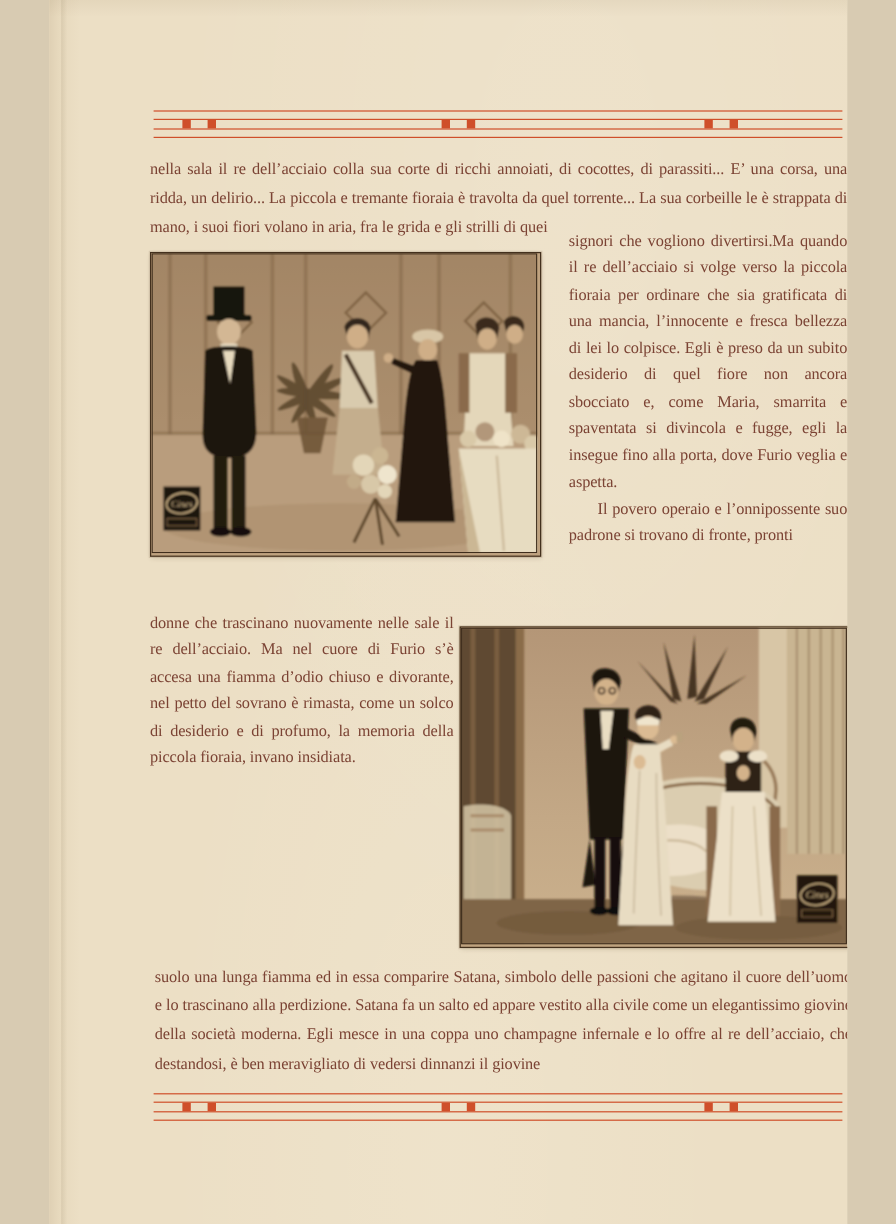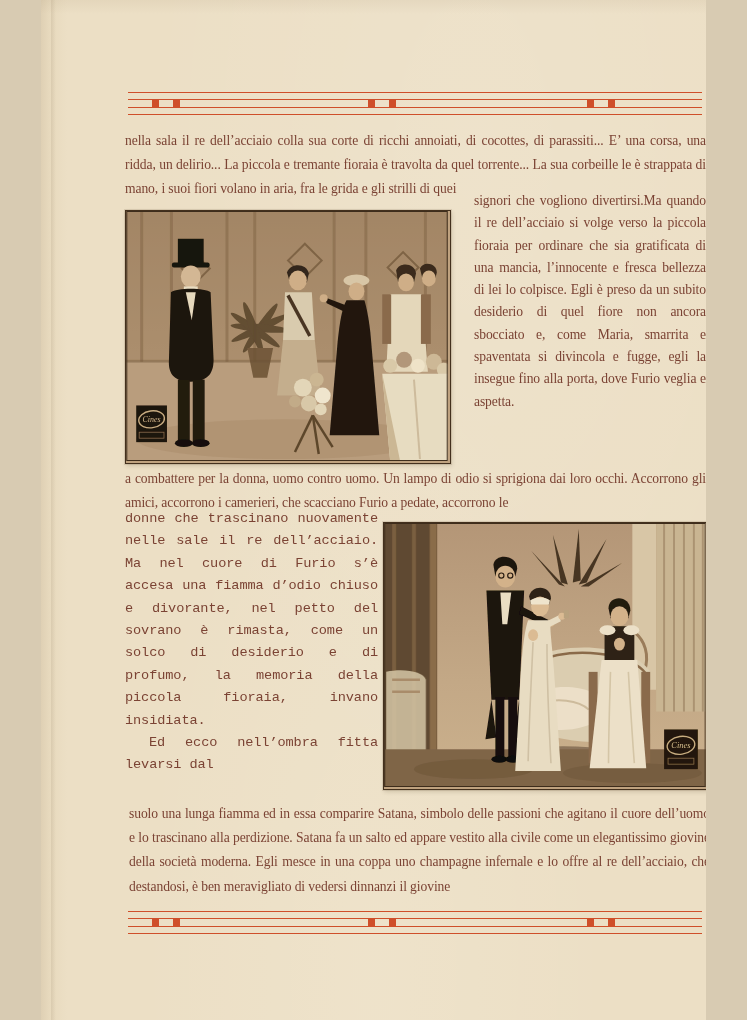--- a/index.html
+++ b/index.html
@@ -52,21 +52,21 @@
     text-align:justify;
     font-size:13.6px;
     letter-spacing:-0.1px;
     hyphens:manual;
   }
   .tblock p{margin:0;}
   .tblock p.indent{text-indent:24px;}
   .b-a{left:84px;top:129px;width:581px;line-height:24.2px;}
   .b-b{left:433px;top:190px;width:232px;line-height:22.3px;}
   .b-c{left:84px;top:467px;width:581px;line-height:23.5px;}
-  .b-d{left:84px;top:508px;width:253px;line-height:22.4px;font-family:Liberation Mono, monospace;}
+  .b-d{left:84px;top:508px;width:253px;line-height:22.4px;}
   .b-e{left:88px;top:802px;width:581px;line-height:24.2px;}
 
   
   .photo{
     position:absolute;margin:0;padding:0;
     border:1px solid #43301d;
     box-shadow:0 0 0 1px rgba(80,60,35,0.12), 1px 2px 4px rgba(80,60,35,0.18);
     background:#bfa27f;
     line-height:0;
   }
@@ -215,29 +215,26 @@
           <text x="15.5" y="17" text-anchor="middle" font-family="Liberation Serif, serif" font-style="italic" font-size="8" fill="#d6bd92">Cines</text>
           <rect x="3" y="27" width="25" height="6" fill="none" stroke="#8a6d4e" stroke-width="0.8"></rect>
         </g>
       </g>
       <rect x="0.5" y="0.5" width="323" height="251" fill="none" stroke="#3e2d1c" stroke-width="1"></rect>
     </svg>
   </figure>
 
   <div class="tblock b-b">
     <p>signori che vogliono divertirsi.Ma quando il re dell’acciaio si volge verso la pic­cola fioraia per ordinare che sia grati­ficata di una mancia, l’innocente e fresca bellezza di lei lo colpisce. Egli è preso da un subito desiderio di quel fiore non ancora sbocciato e, come Maria, smarrita e spaventata si divincola e fugge, egli la insegue fino alla porta, dove Furio veglia e aspetta.</p>
-  </div>
-
-  <div class="tblock b-c">
-    <p>a combattere per la donna, uomo contro uomo. Un lampo di odio si sprigiona dai loro occhi. Accorrono gli amici, accorrono i camerieri, che scacciano Furio a pedate, accorrono le</p>
-  </div>
+    <p class="indent">Il povero operaio e l’onnipossente suo padrone si trovano di fronte, pronti</p>
+  </div>
+
 
   <div class="tblock b-d">
     <p>donne che trascinano nuovamente nelle sale il re dell’acciaio. Ma nel cuore di Furio s’è accesa una fiamma d’odio chiuso e divorante, nel petto del sovrano è ri­masta, come un solco di desiderio e di profumo, la memoria della piccola fioraia, invano insidiata.</p>
-    <p class="indent">Ed ecco nell’ombra fitta levarsi dal</p>
   </div>
 
   <figure class="photo photo-2" aria-label="Fotogramma seppia: Satana in marsina dietro una giovane in abito bianco, a destra una cameriera">
     <svg viewBox="0 0 324 266" width="322" height="264" xmlns="http://www.w3.org/2000/svg">
       <defs>
         <linearGradient id="p2bg" x1="0" y1="0" x2="0" y2="1">
           <stop offset="0" stop-color="#b49677"></stop>
             <stop offset="0.6" stop-color="#c3a886"></stop>
             <stop offset="1" stop-color="#cbb18d"></stop>
         </linearGradient>

